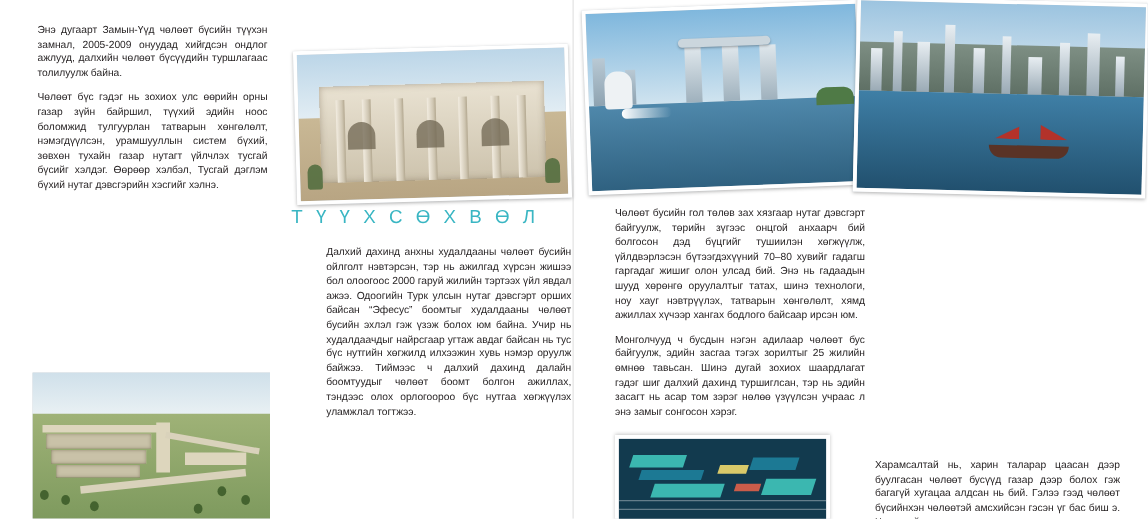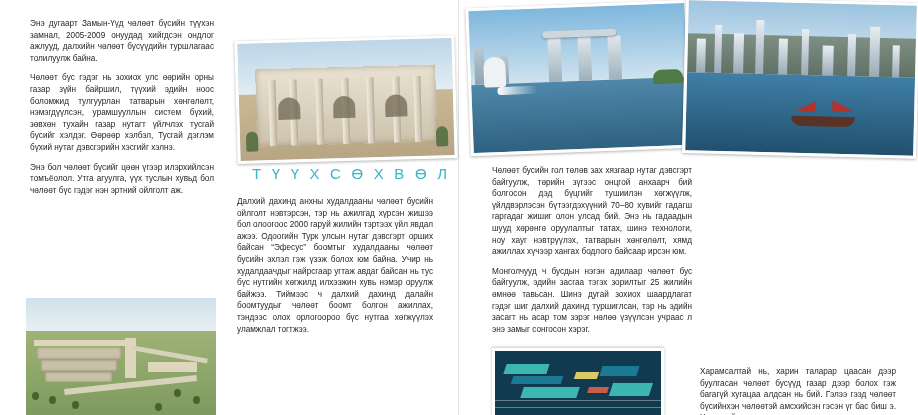--- a/index.html
+++ b/index.html
@@ -47,32 +47,32 @@
 
   
   #left-para-block {
     left: 30px;
     top: 18px;
     width: 184px;
   }
 
   .heading-turquoise {
     position: absolute;
-    left: 252px;
+    left: 233px;
     top: 165px;
     width: 210px;
     color: #3ab6c3;
     font-size: 15px;
     letter-spacing: 3.2px;
     font-family: "Liberation Sans", sans-serif;
     white-space: nowrap;
   }
 
   #left-col2-text {
-    left: 237px;
+    left: 261px;
     top: 196px;
     width: 196px;
   }
 
   
   .photo {
     position: absolute;
     overflow: hidden;
     background: #cfd6dc;
   }
@@ -214,21 +214,20 @@
 </head>
 <body>
 
 <div class="page">
 
   <div class="gutter"></div>
 
   <div class="col-text" id="left-para-block">
     <p>Энэ дугаарт Замын-Үүд чөлөөт бүсийн түүхэн замнал, 2005-2009 онуудад хийгдсэн ондлог ажлууд, далхийн чөлөөт бүсүүдийн туршлагаас толилуулж байна.</p>
     <p>Чөлөөт бүс гэдэг нь зохиох улс өөрийн орны газар зүйн байршил, түүхий эдийн ноос боломжид тулгуурлан татварын хөнгөлөлт, нэмэгдүүлсэн, урамшууллын систем бүхий, зөвхөн тухайн газар нутагт үйлчлэх тусгай бүсийг хэлдэг. Өөрөөр хэлбэл, Тусгай дэглэм бүхий нутаг дэвсгэрийн хэсгийг хэлнэ.</p>
-    <p>Энэ бол чөлөөт бүсийг цөөн үгээр илэрхийлсэн томъёолол. Утга агуулга, үүх туслын хувьд бол чөлөөт бүс гэдэг нэн эртний ойлголт аж.</p>
   </div>
 
   <div class="photo" id="photo-ephesus">
     <div class="img-inner">
       <div class="eph-sky"></div>
       <div class="eph-ground"></div>
       <div class="eph-fac"></div>
       <div class="eph-col" style="left:14%"></div>
       <div class="eph-col" style="left:24%"></div>
       <div class="eph-col" style="left:36%"></div>

